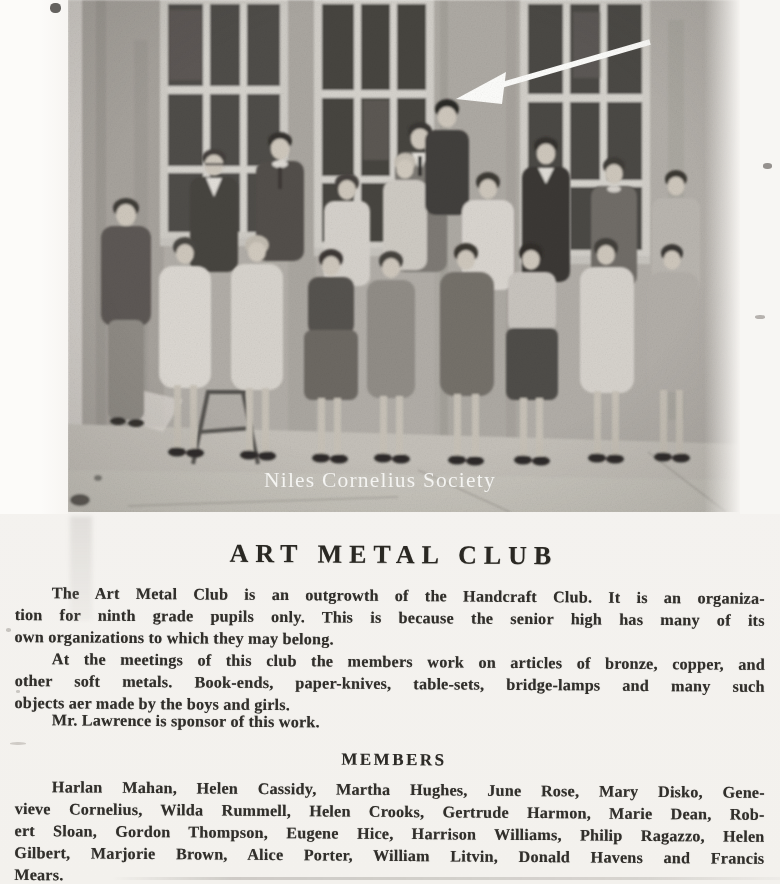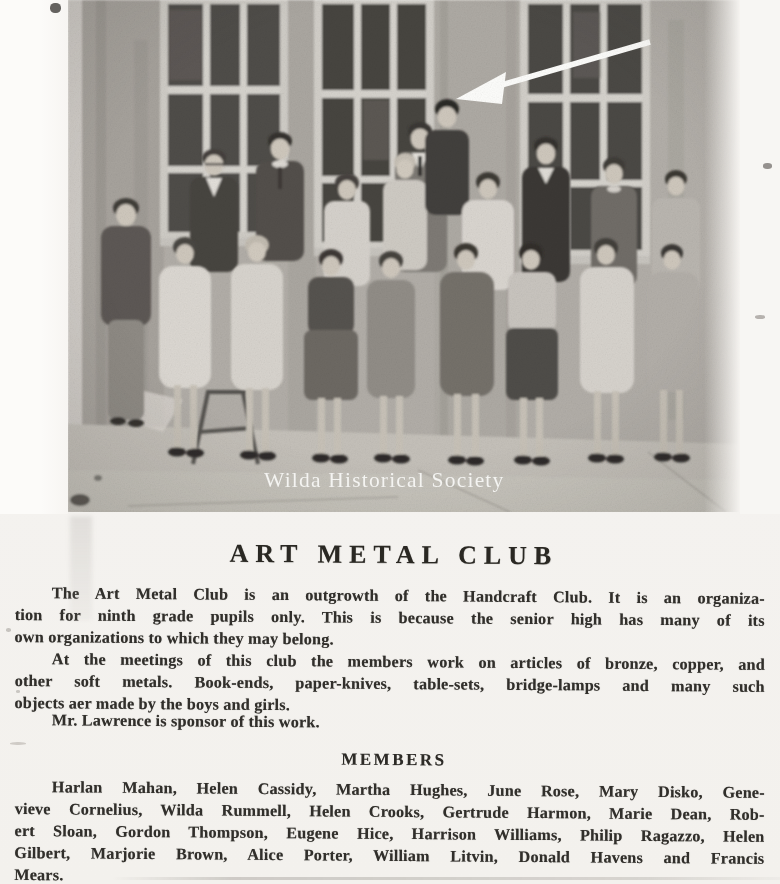--- a/index.html
+++ b/index.html
@@ -280,21 +280,21 @@
       <g>
         <line x1="582" y1="42" x2="430" y2="86" stroke="#fdfdfb" stroke-width="5.5"></line>
         <polygon points="388,99 438,72 434,104" fill="#fdfdfb"></polygon>
       </g>
 
       <rect width="672" height="512" filter="url(#grain)" opacity="0.16" style="mix-blend-mode:multiply"></rect>
       <rect width="672" height="512" fill="url(#vig)"></rect>
       <rect x="636" y="0" width="36" height="512" fill="url(#fadeR)"></rect>
     </svg>
 
-    <div class="watermark">Wilda Historical Society</div>
+    <div class="watermark">Niles Cornelius Society</div>
   </div>
 
   <div class="tblock title">ART METAL CLUB</div>
 
   <div class="tblock bodytext indent p1">
       <div class="tline">The Art Metal Club is an outgrowth of the Handcraft Club. It is an organiza-</div>
       <div class="tline">tion for ninth grade pupils only. This is because the senior high has many of its</div>
       <div class="tline tline-last">own organizations to which they may belong.</div>
     </div>
 

